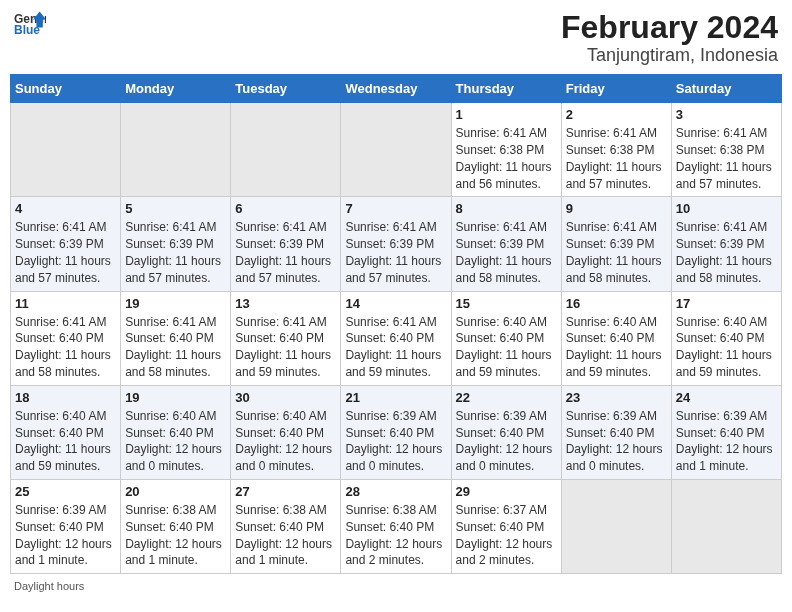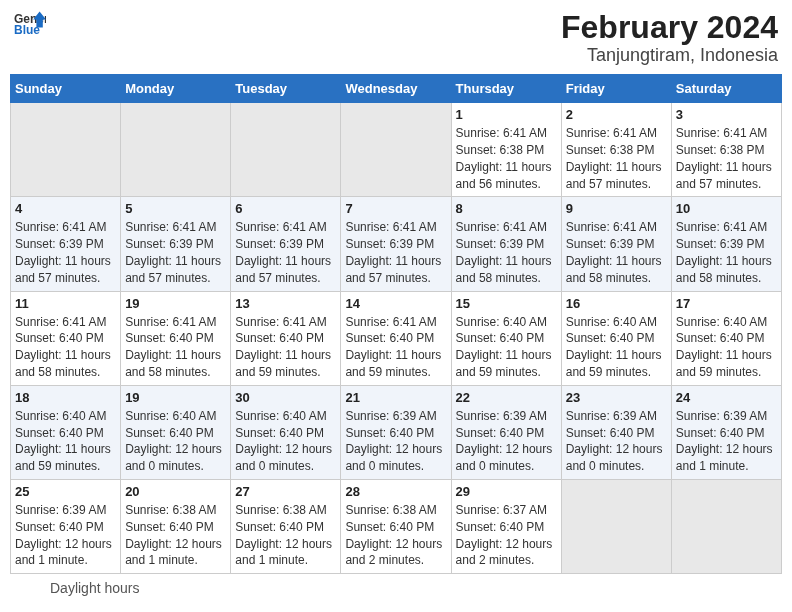--- a/index.html
+++ b/index.html
@@ -77,25 +77,24 @@
     tbody tr:nth-child(odd) td {
       background: #fff;
     }
     tbody tr:nth-child(even) td {
       background: #f0f4fa;
     }
     .empty-cell {
       background: #e8e8e8 !important;
     }
     .footer-note {
-      font-size: 14px;
+      font-size: 11px;
       color: #555;
       margin-top: 6px;
       padding-left: 4px;
-      margin-left: 36px;
     }
   </style>
 </head>
 <body>
 
 <div class="header-area">
   <div class="logo">
     <svg class="logo-icon" viewBox="0 0 40 35">
       <text x="0" y="16" font-size="15" font-weight="bold" fill="#333" font-family="Arial">General</text>
       <text x="0" y="30" font-size="15" font-weight="bold" fill="#1a6bc4" font-family="Arial">Blue</text>

